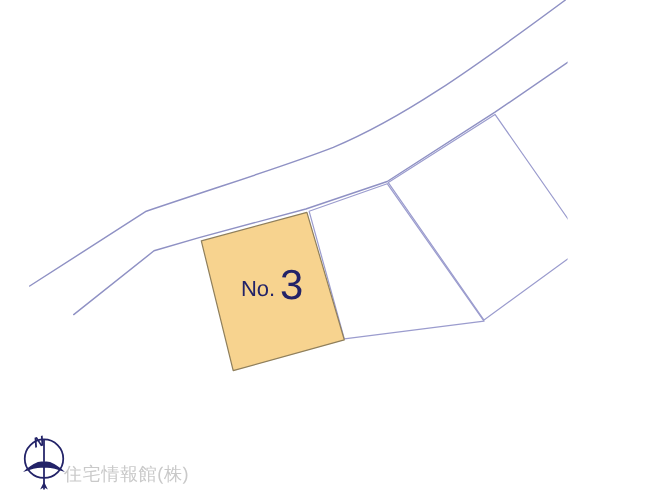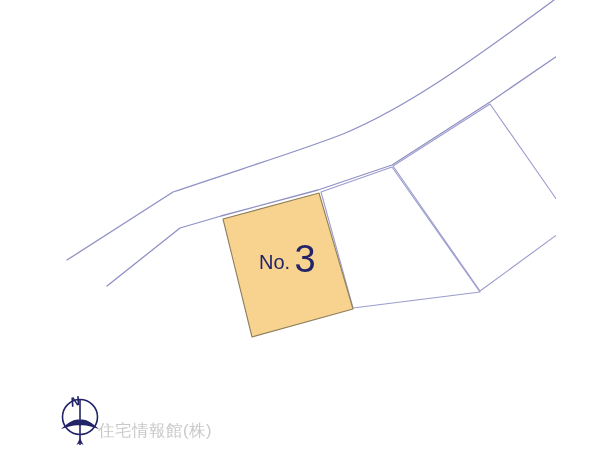--- a/index.html
+++ b/index.html
@@ -7,21 +7,20 @@
     padding: 0;
     background: #ffffff;
     font-family: "Liberation Sans", "DejaVu Sans", sans-serif;
   }
   #stage {
     position: relative;
     width: 516px;
     height: 450px;
     background: var(--background, #ffffff);
     overflow: hidden;
-    padding-left: 40px;
   }
   svg { display: block; }
   .road {
     fill: none;
     stroke: var(--road_line, #8f91c4);
     stroke-width: 1.3;
     stroke-linejoin: round;
     stroke-linecap: round;
   }
   .lot {

